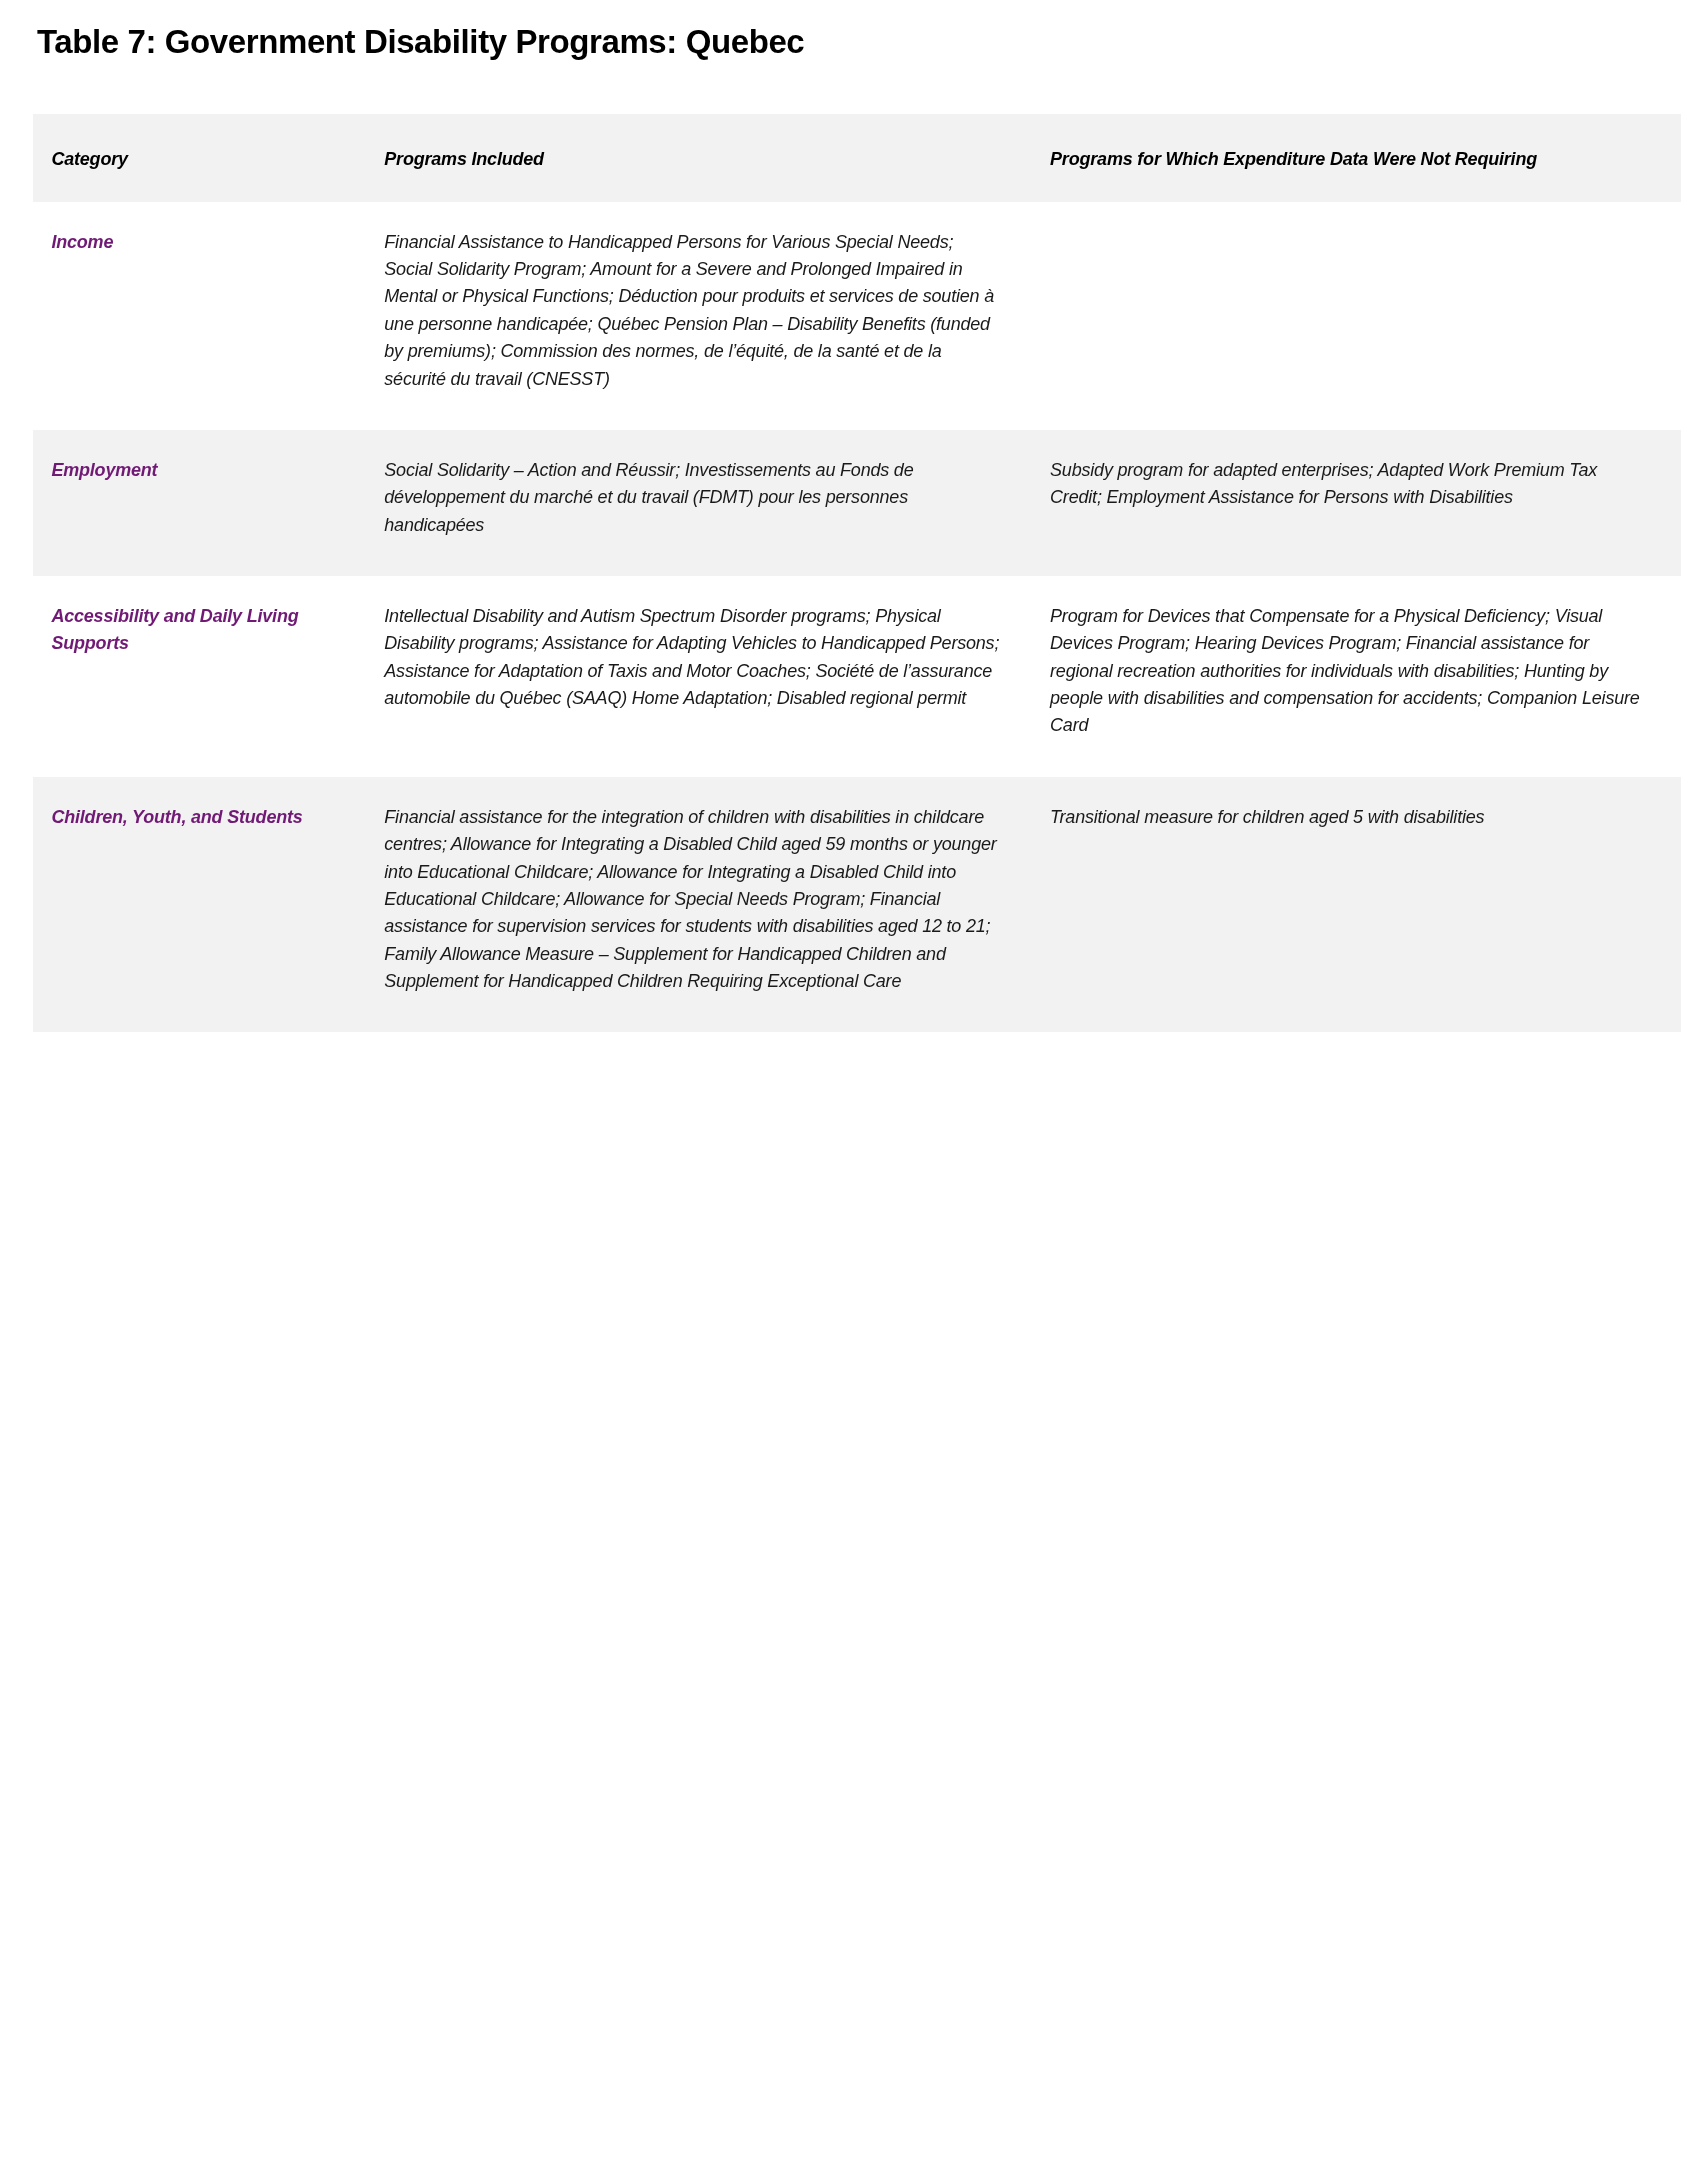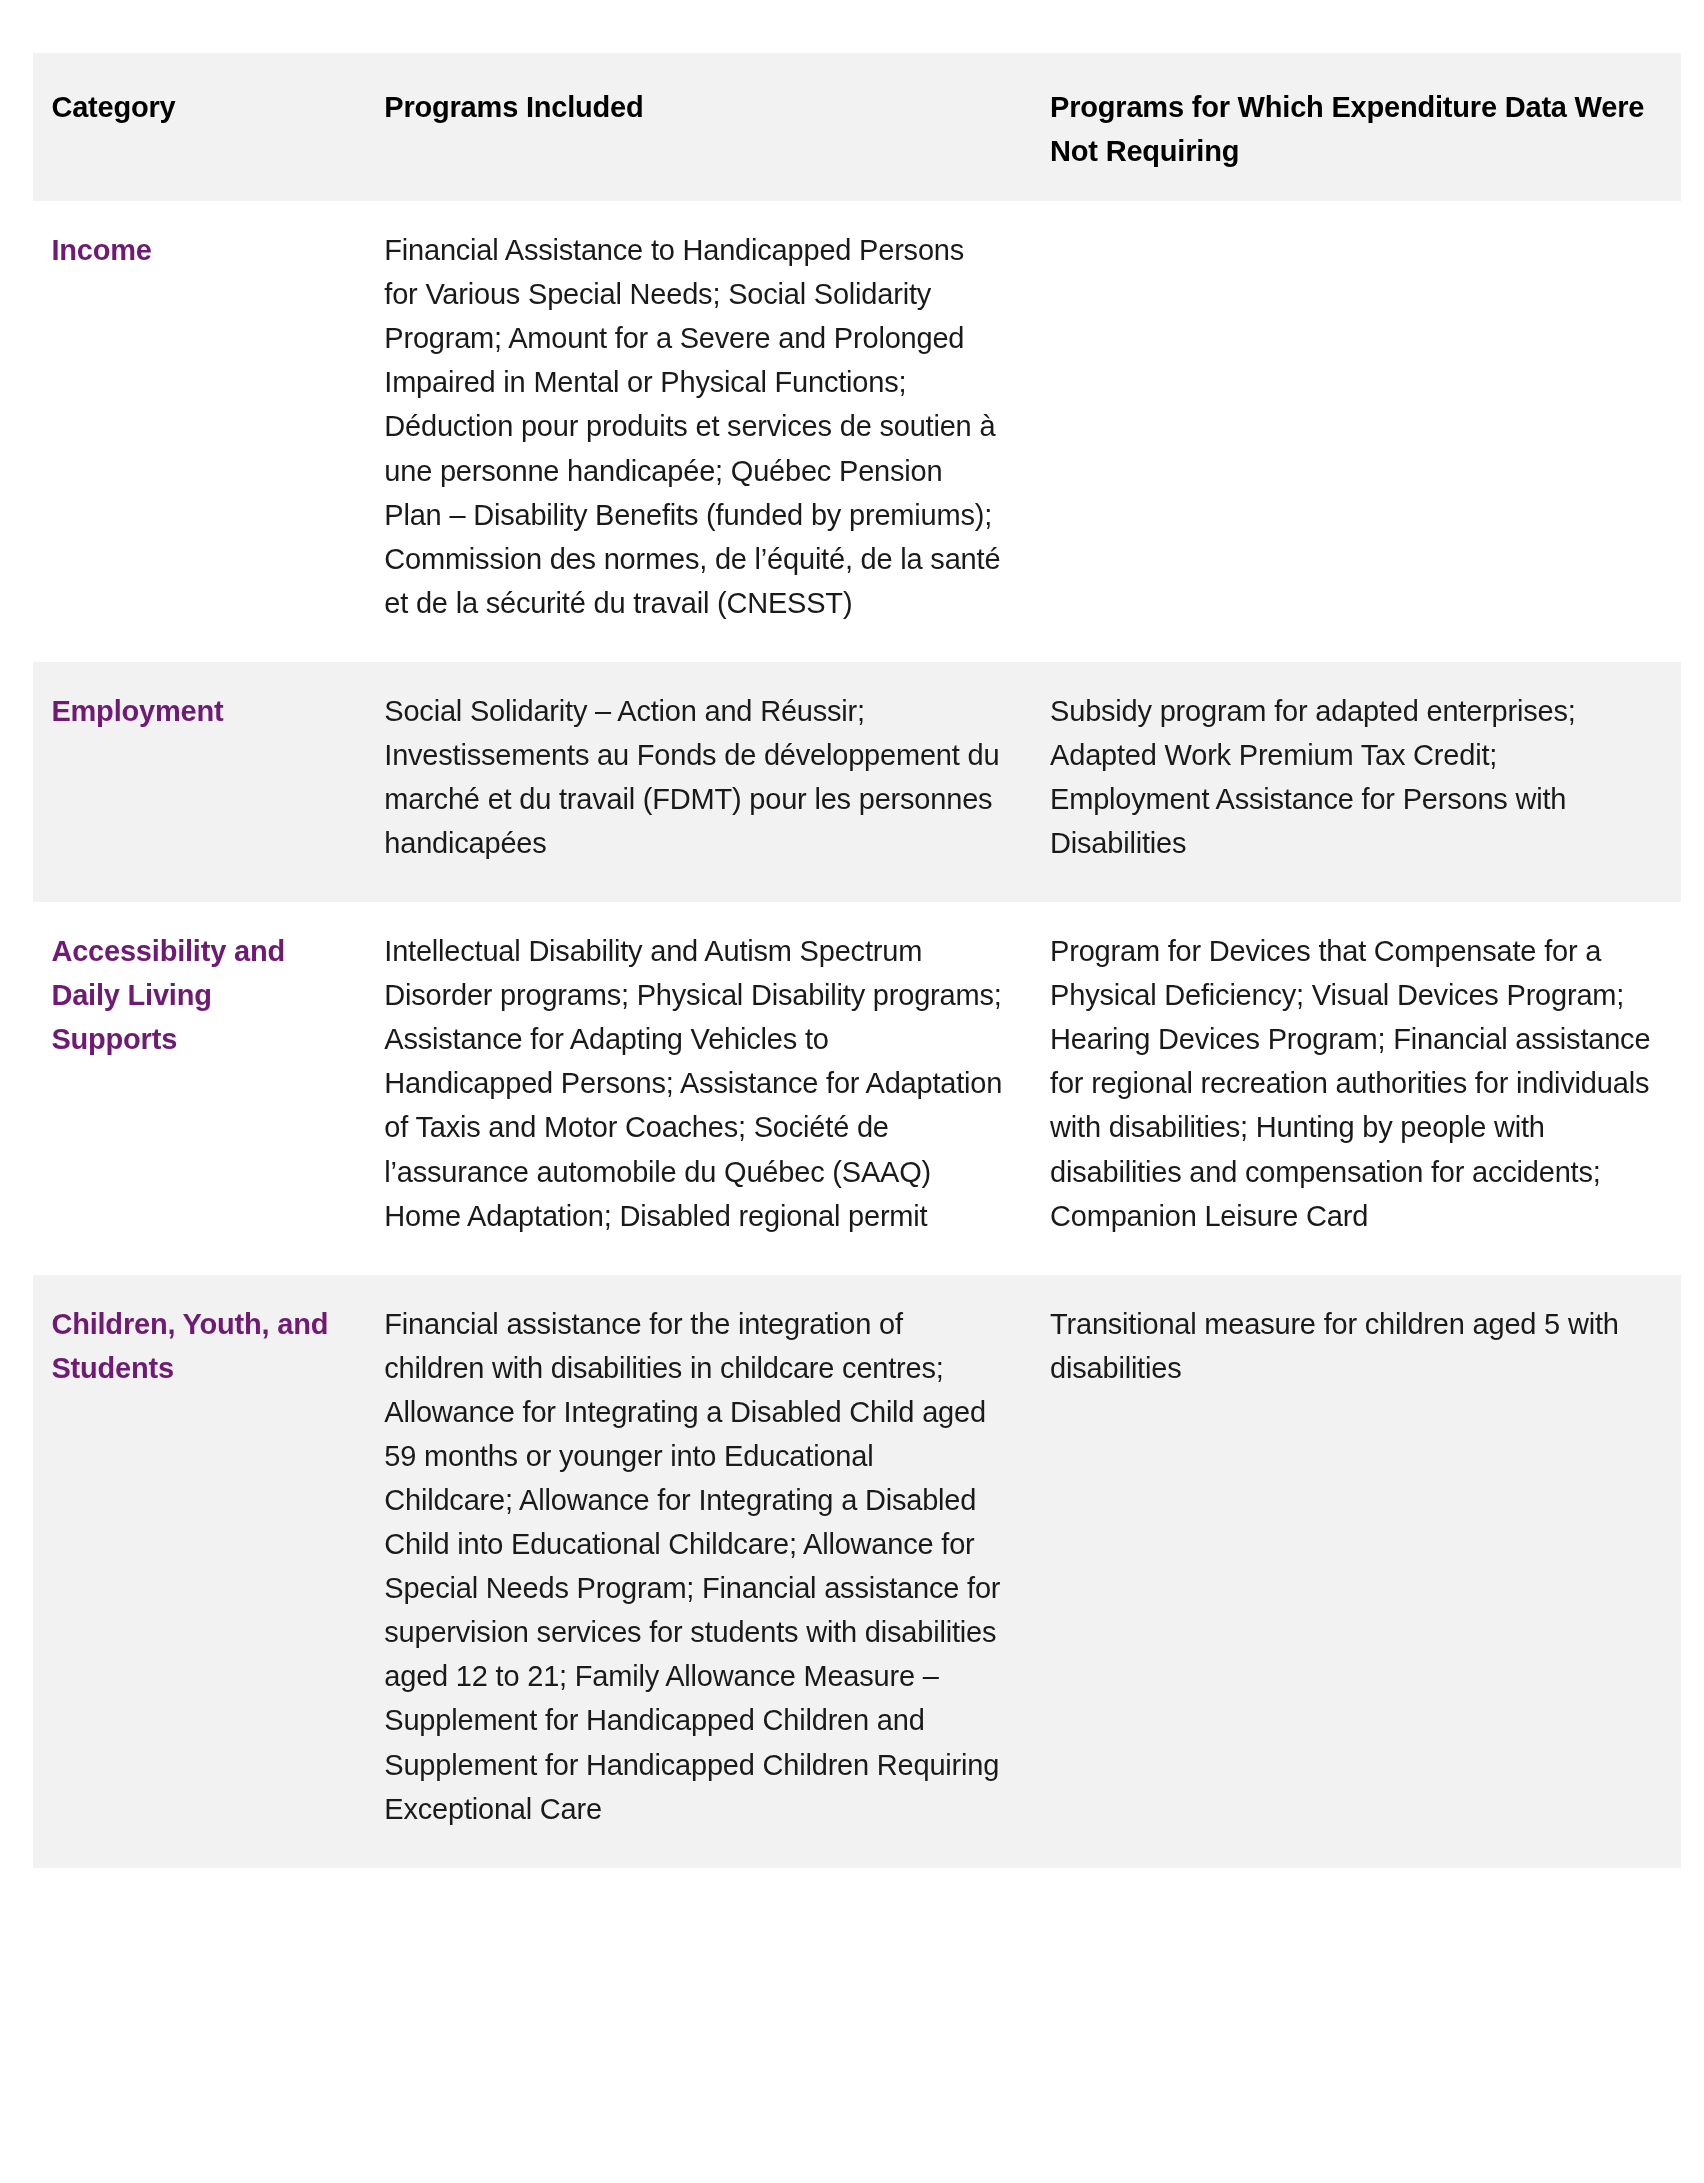--- a/index.html
+++ b/index.html
@@ -24,45 +24,47 @@
   table.programs {
     border-collapse: collapse;
     table-layout: fixed;
     width: 1648px;
     margin: 53px 0 0 33px;
   }
   table.programs th,
   table.programs td {
     vertical-align: top;
     text-align: left;
-    font-size: 29px;
+    font-size: 18px;
     line-height: 1.52;
     letter-spacing: -0.2px;
     padding: 27px 28px 37px 18.4px;
     word-wrap: break-word;
+    font-style: italic;
   }
   table.programs thead th {
     font-weight: 700;
     color: #000000;
     padding-top: 32px;
     padding-bottom: 28px;
   }
   thead tr { background: #f2f2f2; }
   tbody tr.stripe { background: #f2f2f2; }
   td.cat {
     font-weight: 700;
     color: #701a75;
     line-height: 1.45;
   }
 </style>
 </head>
 <body>
 
 <div class="page">
 
+  <h1 class="title">Table 7: Government Disability Programs: Quebec</h1>
 
   <table class="programs">
     <colgroup>
       <col style="width:20.2%">
       <col style="width:40.4%">
       <col style="width:39.4%">
     </colgroup>
     <thead>
       <tr>
         <th>Category</th>

